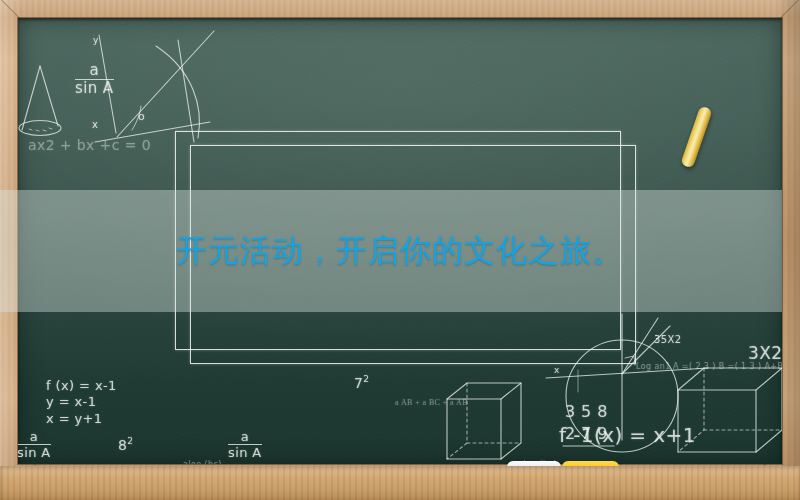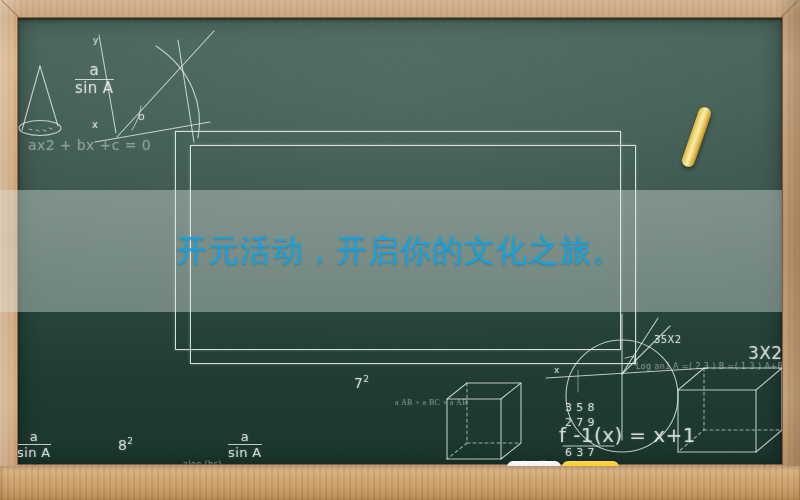--- a/index.html
+++ b/index.html
@@ -259,20 +259,25 @@
         <span class="num">a</span>
         <span class="den">sin A</span>
       </div>
 
       <div class="chalk-text" style="left:75px; top:17px; font-size:9px;">y</div>
       <div class="chalk-text" style="left:74px; top:101px; font-size:10px;">x</div>
       <div class="chalk-text" style="left:120px; top:92px; font-size:11px;">o</div>
 
       <div class="chalk-text faint" style="left:10px; top:119px; font-size:14px;">ax2 + bx +c = 0</div>
 
+      <div class="chalk-text" style="left:28px; top:360px; font-size:13px; line-height:1.25;">
+        <div>f (x) = x-1</div>
+        <div>y =  x-1</div>
+        <div>x = y+1</div>
+      </div>
 
       <div class="chalk-text" style="left:-1px; top:412px; font-size:13px;">
         <span class="frac">
           <span class="num">a</span>
           <span class="den">sin A</span>
         </span>
       </div>
 
       <div class="chalk-text" style="left:100px; top:418px; font-size:14px;">
         <span>8</span><sup style="font-size:9px;">2</sup>
@@ -292,21 +297,21 @@
       <div class="chalk-text faint" style="left:377px; top:380px; font-size:8px;font-family:Liberation Serif, serif;">a AB + a BC + a AB</div>
 
       <div class="chalk-text" style="left:541px; top:405px; font-size:20px;">f  -1(x) = x+1</div>
 
       <div class="chalk-text faint" style="left:500px; top:442px; font-size:8px;">aloe (bc)</div>
       <div class="chalk-text faint" style="left:165px; top:442px; font-size:8px;">aloe (bc)</div>
       <div class="chalk-text faint" style="left:618px; top:344px; font-size:8px;">Log an1</div>
 
       <div class="chalk-text" style="left:536px; top:347px; font-size:9px;">x</div>
 
-      <div class="chalk-text" style="left:547px; top:383px; font-size:11px; line-height:1.35;text-align:right;">
+      <div class="chalk-text" style="left:547px; top:383px; font-size:16px; line-height:1.35;text-align:right;">
         <div>3 5 8</div>
         <div>2 7 9</div>
         <div style="margin-top:15px;">6 3 7</div>
       </div>
 
       <div class="chalk-text" style="left:636px; top:316px; font-size:10px;">35X2</div>
       <div class="chalk-text" style="left:730px; top:314px; font-size:17px;margin-top:11px;">3X2</div>
       <div class="chalk-text faint" style="left:655px; top:344px; font-size:8px;">A =( 2 3 )   B =( 1 3 )   A+B=( 3 6 )</div>
 
     </div>

